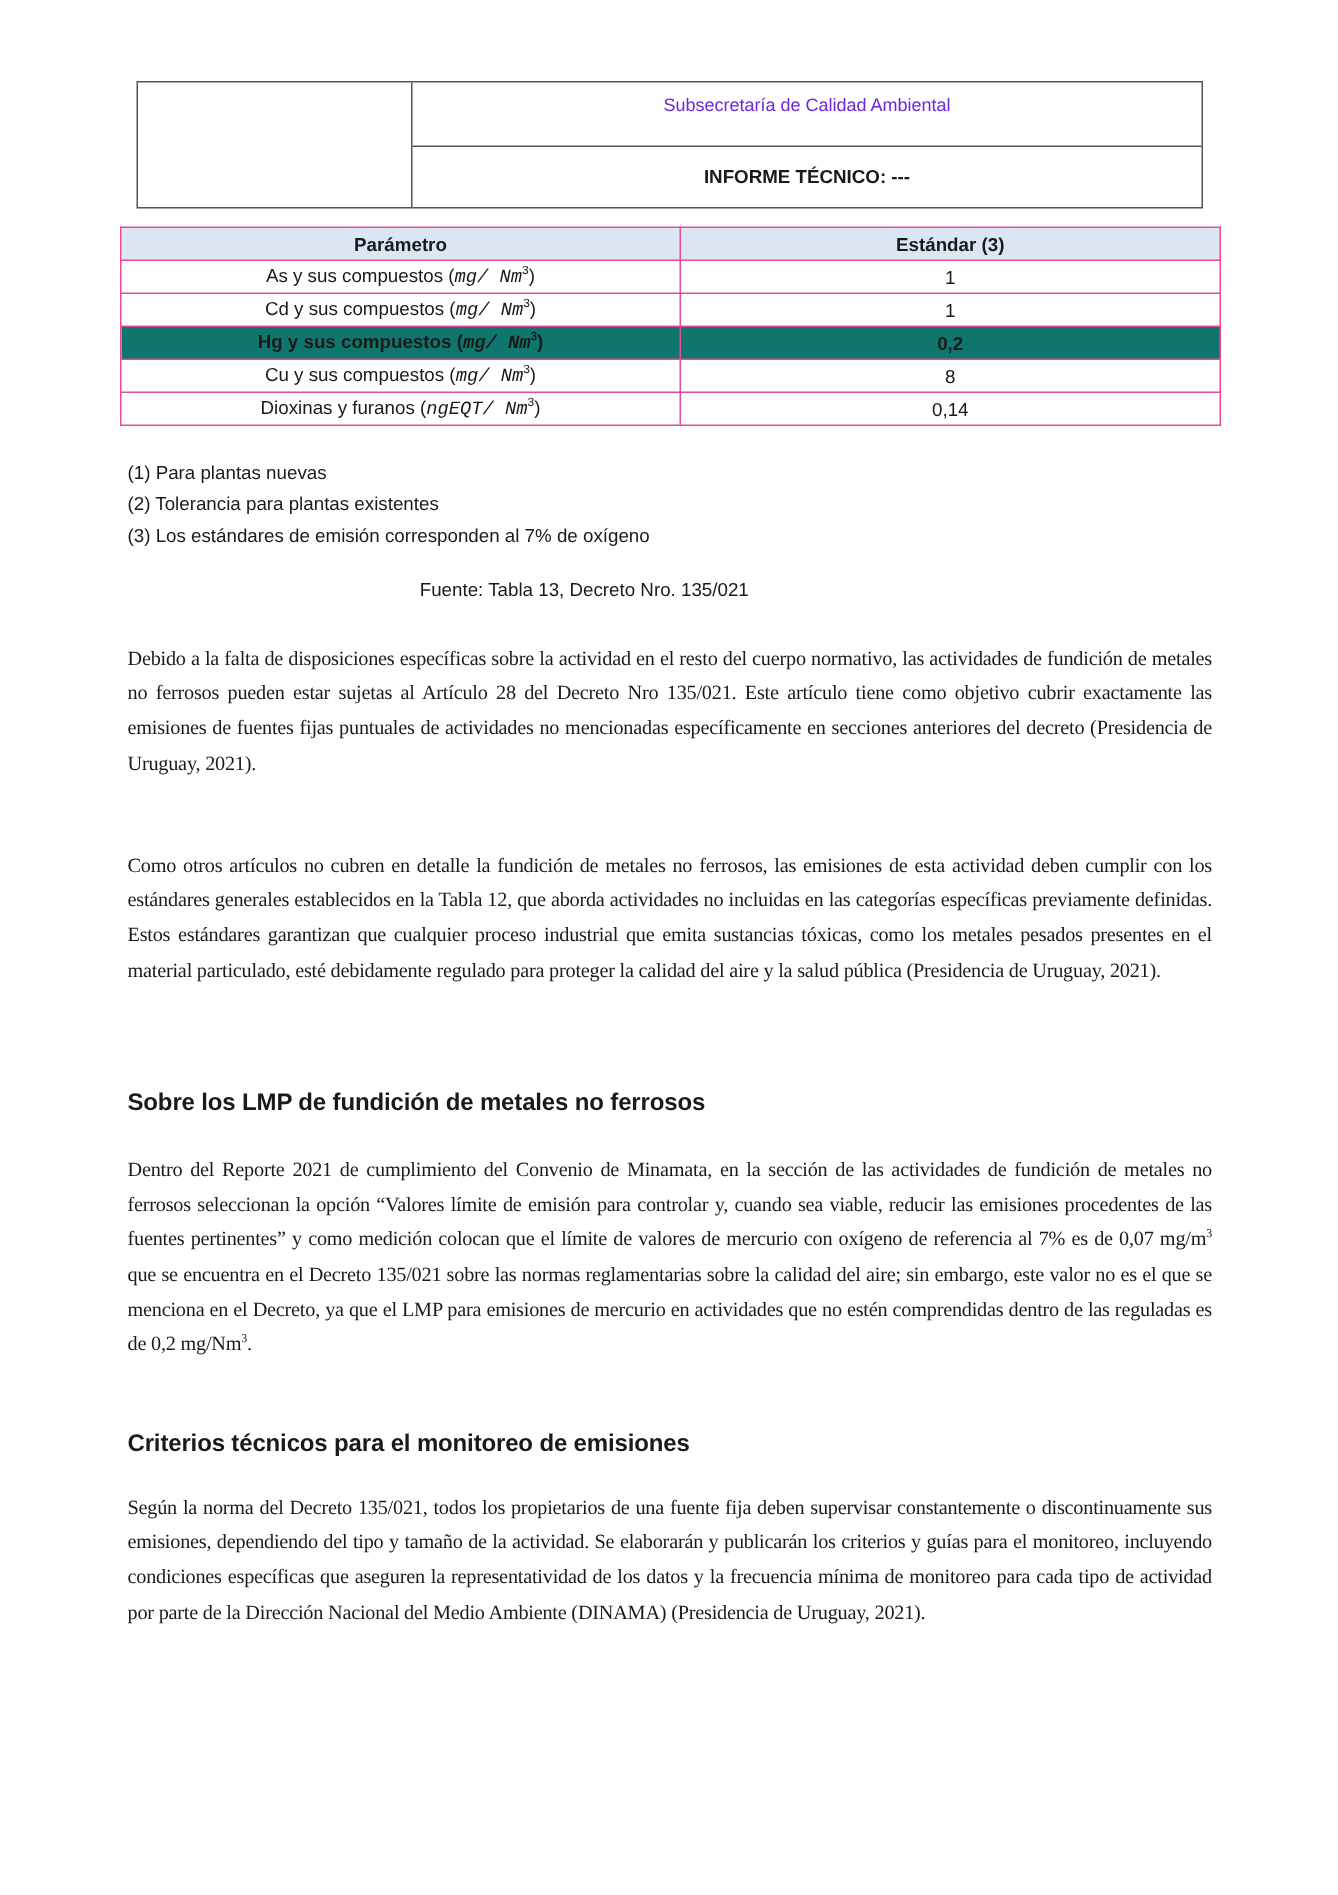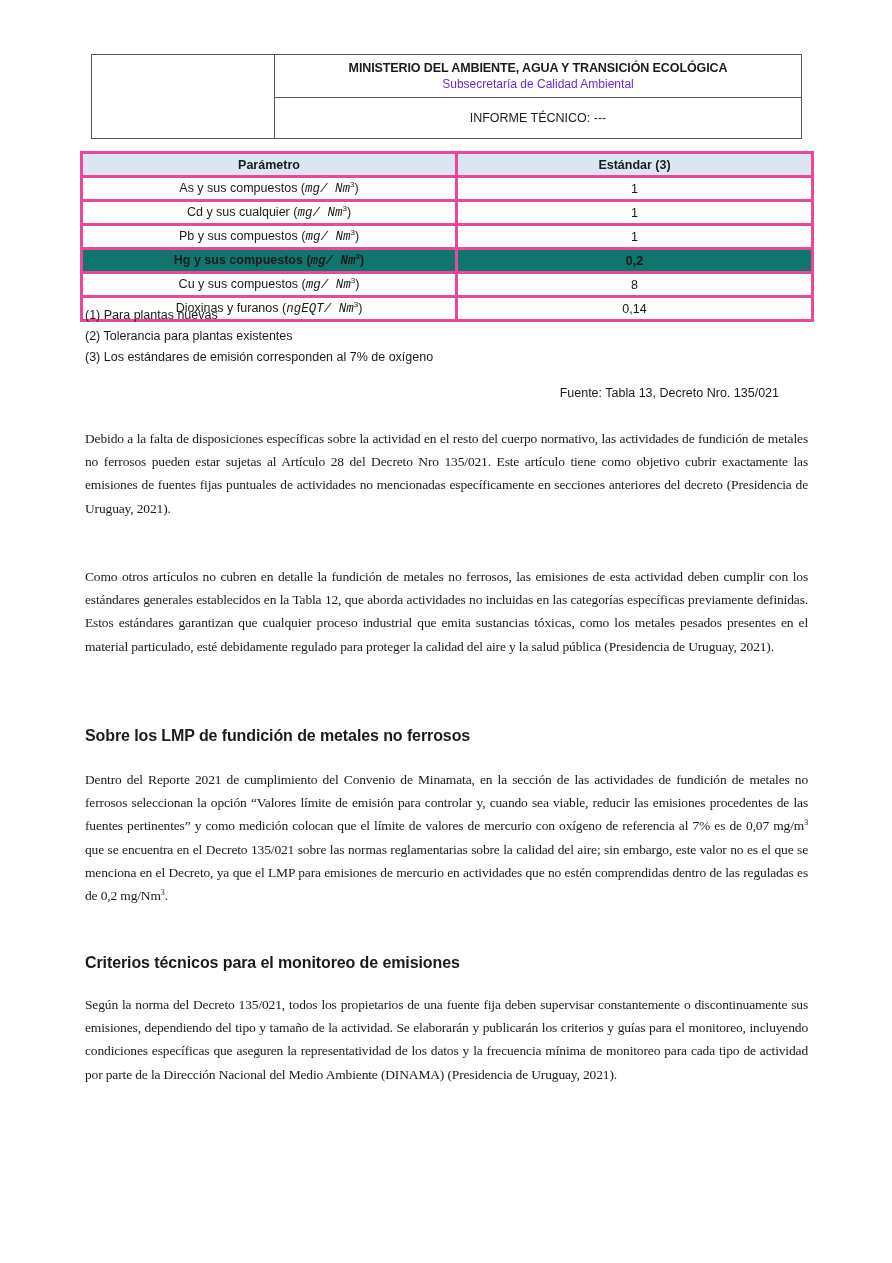--- a/index.html
+++ b/index.html
@@ -10,76 +10,71 @@
     }
     .header-table {
       position: absolute; left: 91px; top: 54px; width: 711px; height: 85px;
       border: 1px solid #555; box-sizing: border-box; display: flex;
     }
     .header-logo-cell { width: 183px; border-right: 1px solid #555; box-sizing: border-box; }
     .header-right { flex: 1; display: flex; flex-direction: column; }
     .header-top { height: 43px; border-bottom: 1px solid #555; box-sizing: border-box; text-align: center; padding-top: 6px; }
     .ministry { font-size: 12.5px; font-weight: bold; letter-spacing: -0.1px; }
     .subsec { font-size: 12px; color: #6d28d9; margin-top: 2px; }
-    .header-bottom { flex: 1; display: flex; align-items: center; justify-content: center; font-size: 12.5px; font-weight: normal; }
+    .header-bottom { flex: 1; display: flex; align-items: center; justify-content: center; font-size: 12.5px; font-weight: bold; }
 
     .std-table {
       position: absolute; left: 80px; top: 151px; width: 734px;
       border-collapse: collapse; font-size: 12.5px;
     }
     .std-table th, .std-table td {
-      border: 3px solid #ec4899; text-align: center; height: 21px; padding: 0;
+      border: 1px solid #ec4899; text-align: center; height: 21px; padding: 0;
     }
     .std-table th { background: #dce6f2; font-weight: bold; }
     .std-table td.param { width: 372px; }
     .std-table tr.hl td { background: #0f766e; font-weight: bold; margin-left: 44px; }
     .std-table em { font-style: italic; font-family: Liberation Mono, monospace; }
     sup { font-size: 8px; vertical-align: super; line-height: 0; }
 
     .notes { position: absolute; left: 85px; top: 305px; font-size: 12.5px; line-height: 21px; }
-    .source { position: absolute; left: 0; width: 779px; top: 386px; text-align: right; font-size: 12.5px; }
+    .source { position: absolute; left: 0; width: 779px; top: 386px; text-align: center; font-size: 12.5px; }
 
     .para {
       position: absolute; left: 85px; width: 723px; font-size: 13.5px; line-height: 23.2px;
       text-align: justify; letter-spacing: -0.15px; font-family: Liberation Serif, serif;
     }
     .heading { position: absolute; left: 85px; font-size: 16px; font-weight: bold; letter-spacing: -0.1px; }
   </style>
 </head>
 <body>
 
 <div class="header-table">
   <div class="header-logo-cell"></div>
   <div class="header-right">
     <div class="header-top">
-      <div class="ministry">MINISTERIO DEL AMBIENTE, AGUA Y TRANSICIÓN ECOLÓGICA</div>
       <div class="subsec">Subsecretaría de Calidad Ambiental</div>
     </div>
     <div class="header-bottom">INFORME TÉCNICO: ---</div>
   </div>
 </div>
 
 <table class="std-table">
   <thead>
     <tr>
       <th>Parámetro</th>
       <th>Estándar (3)</th>
     </tr>
   </thead>
   <tbody>
     <tr>
       <td class="param"><span>As y sus compuestos (</span><em>mg/ Nm</em><sup>3</sup><span>)</span></td>
       <td>1</td>
     </tr>
     <tr>
-      <td class="param"><span>Cd y sus cualquier (</span><em>mg/ Nm</em><sup>3</sup><span>)</span></td>
-      <td>1</td>
-    </tr>
-    <tr>
-      <td class="param"><span>Pb y sus compuestos (</span><em>mg/ Nm</em><sup>3</sup><span>)</span></td>
+      <td class="param"><span>Cd y sus compuestos (</span><em>mg/ Nm</em><sup>3</sup><span>)</span></td>
       <td>1</td>
     </tr>
     <tr class="hl">
       <td class="param"><span>Hg y sus compuestos (</span><em>mg/ Nm</em><sup>3</sup><span>)</span></td>
       <td>0,2</td>
     </tr>
     <tr>
       <td class="param"><span>Cu y sus compuestos (</span><em>mg/ Nm</em><sup>3</sup><span>)</span></td>
       <td>8</td>
     </tr>

